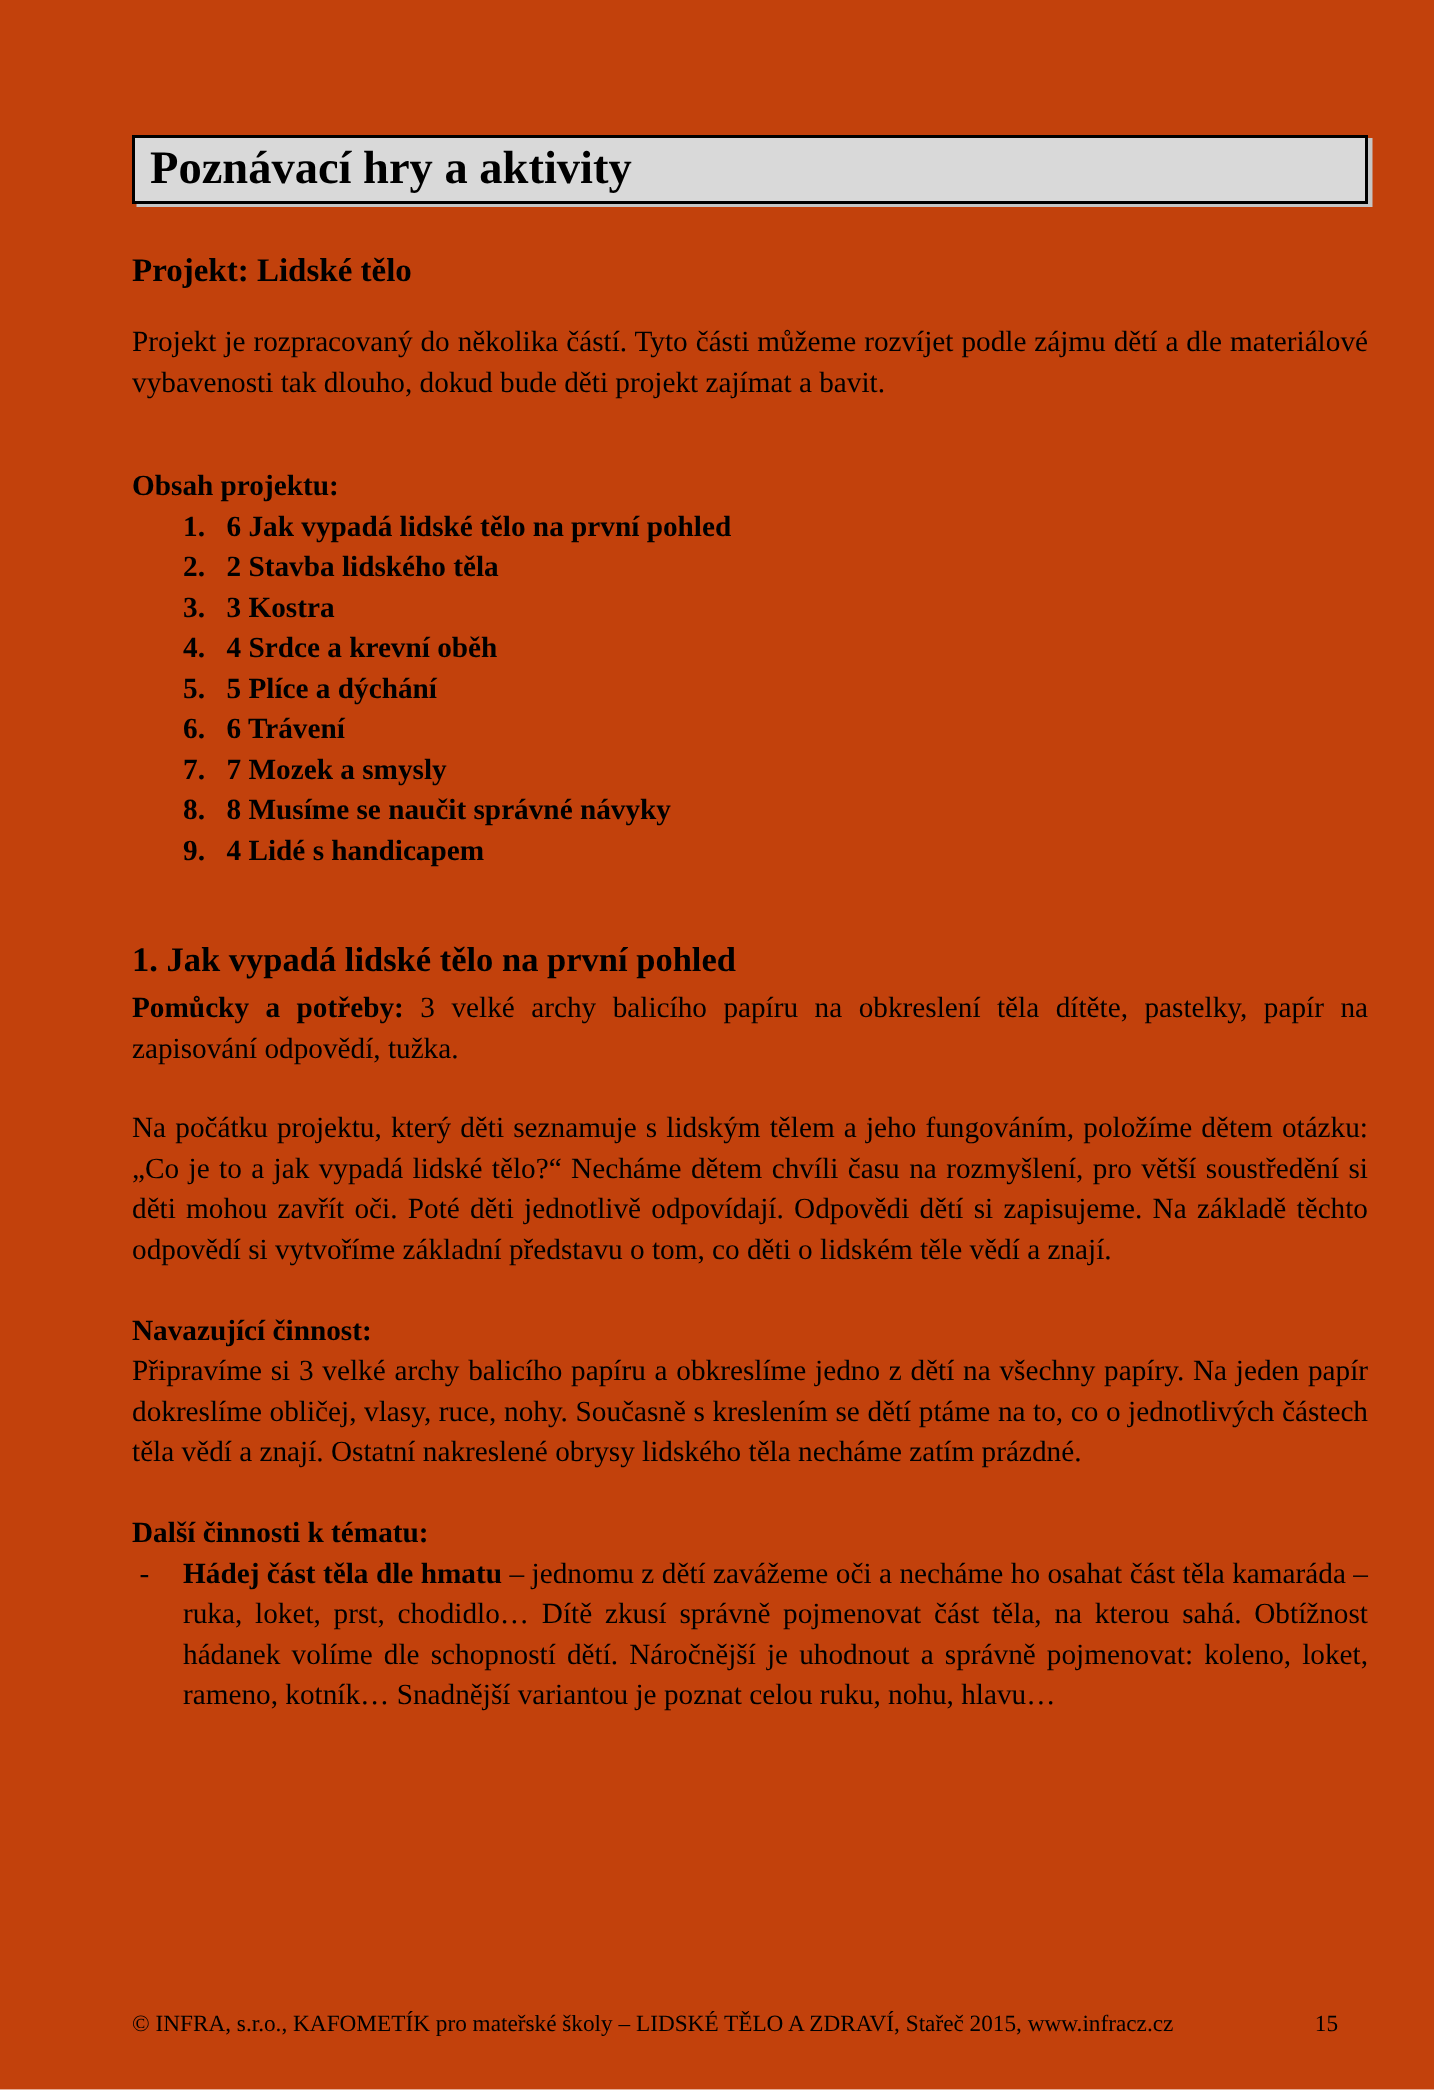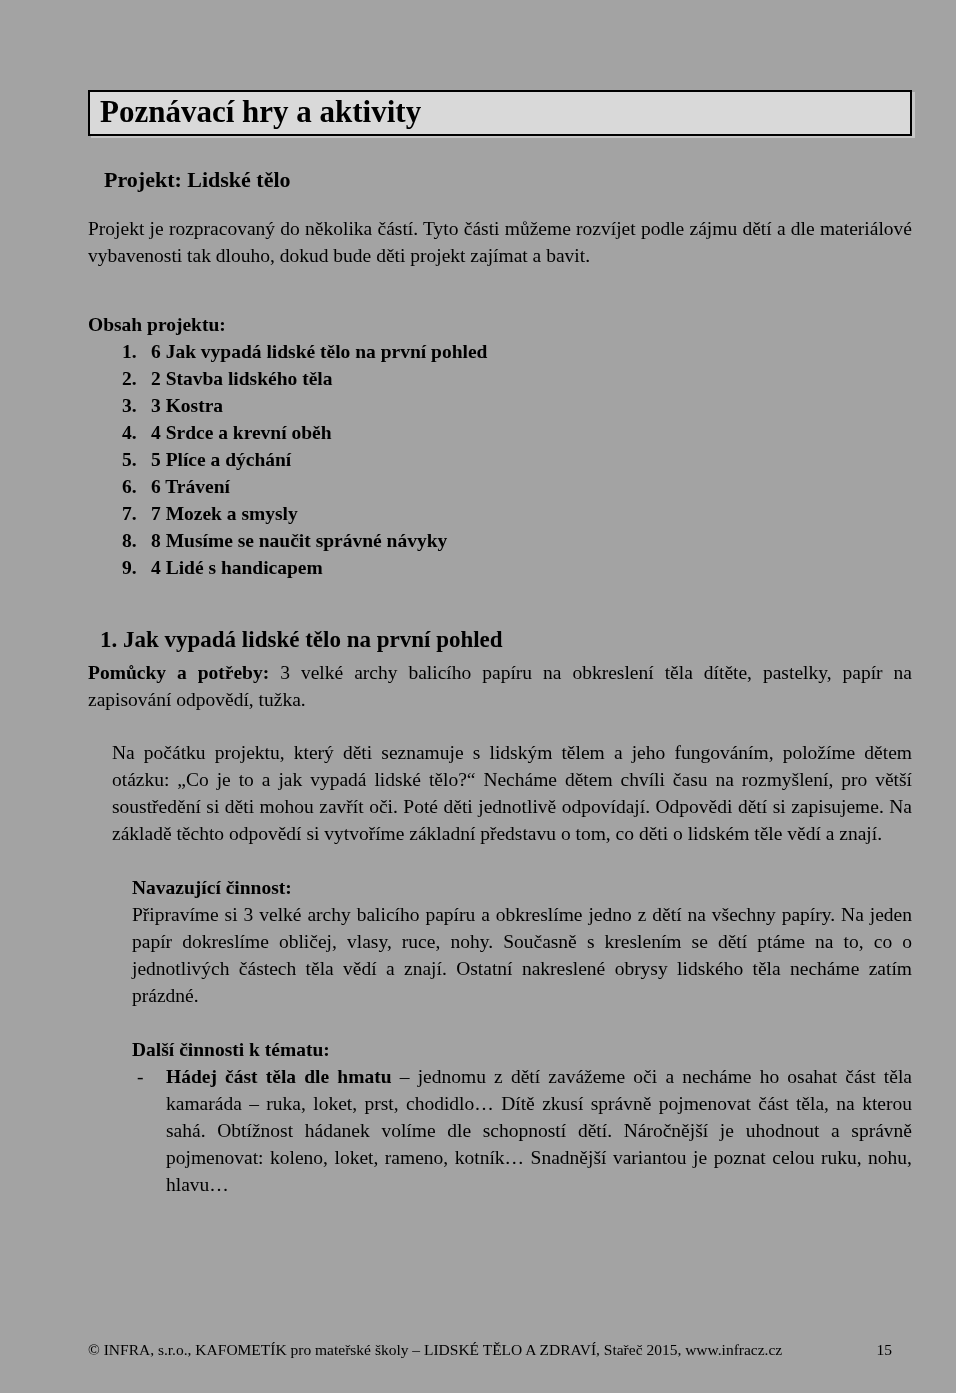--- a/index.html
+++ b/index.html
@@ -6,36 +6,36 @@
     margin: 0;
     padding: 0;
     background: #ffffff;
   }
   .page {
     position: relative;
     width: 956px;
     height: 1393px;
     box-sizing: border-box;
     padding: 90px 44px 0 88px;
-    background: #a3a3a3;
+    background: #c2410c;
     color: #000000;
     font-family: "Liberation Serif", "DejaVu Serif", serif;
     overflow: hidden;
   }
   .banner {
     background: #d9d9d9;
     border: 2px solid #000000;
     box-shadow: 3px 2px 0 #c6c6c6;
     padding: 1px 10px 3px;
     font-size: 31px;
     font-weight: bold;
     line-height: 38px;
   }
   .project-title {
-    margin: 31px 16px 0;
+    margin: 31px 0 0;
     font-size: 22px;
     line-height: 26px;
     font-weight: bold;
   }
   .body-text {
     margin: 0;
     font-size: 19.5px;
     line-height: 27px;
     text-align: justify;
   }
@@ -52,28 +52,28 @@
     margin: 0;
     padding: 0;
     font-weight: bold;
     font-size: 19.5px;
     line-height: 27px;
   }
   .toc-item { display: flex; padding-left: 34px; }
   .toc-marker { flex: 0 0 29px; }
   .toc-label { flex: 1; }
   .section-heading {
-    margin: 44px 12px 0;
+    margin: 44px 0 0;
     font-size: 23px;
     line-height: 30px;
     font-weight: bold;
   }
   .supplies { margin-top: 4px; }
-  .opening { margin-top: 26px; margin-left: 24px; }
-  .block { margin-top: 27px; margin-left: 44px; }
+  .opening { margin-top: 26px; }
+  .block { margin-top: 27px; }
   .bullet-item {
     display: flex;
     font-size: 19.5px;
     line-height: 27px;
   }
   .bullet-marker {
     flex: 0 0 34px;
     box-sizing: border-box;
     padding-left: 5px;
   }

